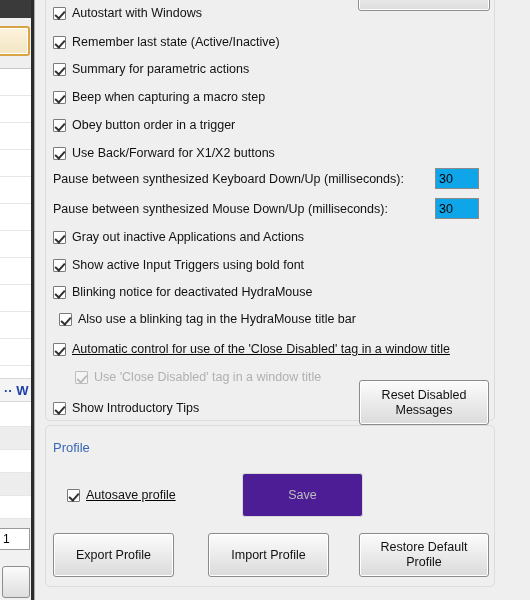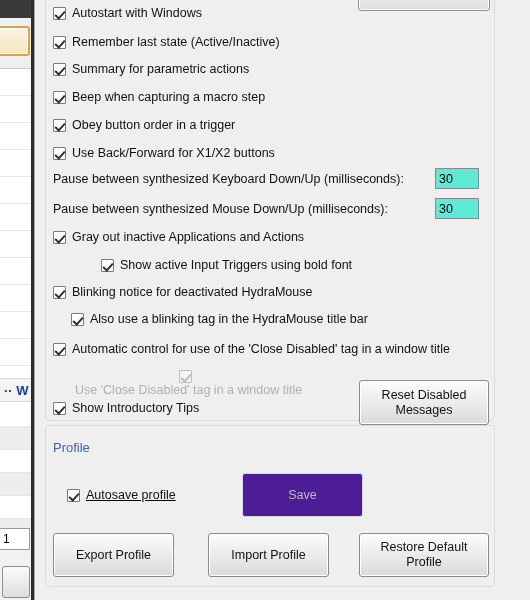--- a/index.html
+++ b/index.html
@@ -108,21 +108,21 @@
     border:solid #303030;border-width:0 2px 2px 0;transform:rotate(42deg);
   }
   .cb.dis{border-color:#bdbdbd;background:#f4f4f4;}
   .cb.dis.checked::after{border-color:#bbbbbb;}
   .lbl{font-size:12.5px;color:#111;line-height:14px;}
   .lbl.dis{color:#b0b0b0;}
 
   .txtlabel{font-size:12.5px;color:#111;}
   .numinput{
     position:absolute;width:44px;height:21px;box-sizing:border-box;
-    background:#5eead4;border:1px solid #8a8a8a;
+    background:#0ea5e9;border:1px solid #8a8a8a;
     font-family:"Liberation Sans",sans-serif;font-size:12.5px;color:#000;
     padding:0 3px;line-height:19px;
   }
 
   .btn{
     position:absolute;box-sizing:border-box;
     background:linear-gradient(#fcfcfc,#dadada);
     border:1px solid #8b8b8b;border-radius:3px;
     box-shadow:inset 0 0 0 1px #ffffff;
     font-family:"Liberation Sans",sans-serif;font-size:12.5px;color:#111;
@@ -239,37 +239,37 @@
 
       <div class="row" style="left:18px;top:201px;">
         <span class="txtlabel">Pause between synthesized Mouse Down/Up (milliseconds):</span>
       </div>
       <input class="numinput" style="left: 400px; top: 197px;" value="30">
 
       <div class="row" style="left:18px;top:229px;">
         <span class="cb checked"></span>
         <span class="lbl">Gray out inactive Applications and Actions</span>
       </div>
-      <div class="row" style="left:18px;top:257px;margin-left:48px;">
+      <div class="row" style="left:18px;top:257px;">
         <span class="cb checked"></span>
         <span class="lbl">Show active Input Triggers using bold font</span>
       </div>
       <div class="row" style="left:18px;top:284px;align-items:center;">
         <span class="cb checked"></span>
         <span class="lbl">Blinking notice for deactivated HydraMouse</span>
       </div>
-      <div class="row" style="left:36px;top:311px;justify-content:center;">
+      <div class="row" style="left:24px;top:311px;justify-content:center;">
         <span class="cb checked"></span>
         <span class="lbl">Also use a blinking tag in the HydraMouse title bar</span>
       </div>
-      <div class="row" style="left:18px;top:341px;">
+      <div class="row" style="left:18px;top:341px;text-decoration:underline;">
         <span class="cb checked"></span>
         <span class="lbl">Automatic control for use of the 'Close Disabled' tag in a window title</span>
       </div>
-      <div class="row" style="left:40px;top:369px;flex-direction:column;">
+      <div class="row" style="left:40px;top:369px;">
         <span class="cb checked dis"></span>
         <span class="lbl dis">Use 'Close Disabled' tag in a window title</span>
       </div>
       <div class="row" style="left:18px;top:400px;">
         <span class="cb checked"></span>
         <span class="lbl">Show Introductory Tips</span>
       </div>
 
       <div class="btn" style="left:324px;top:379px;width:130px;height:45px;white-space:pre-line;">Reset Disabled
 Messages</div>

